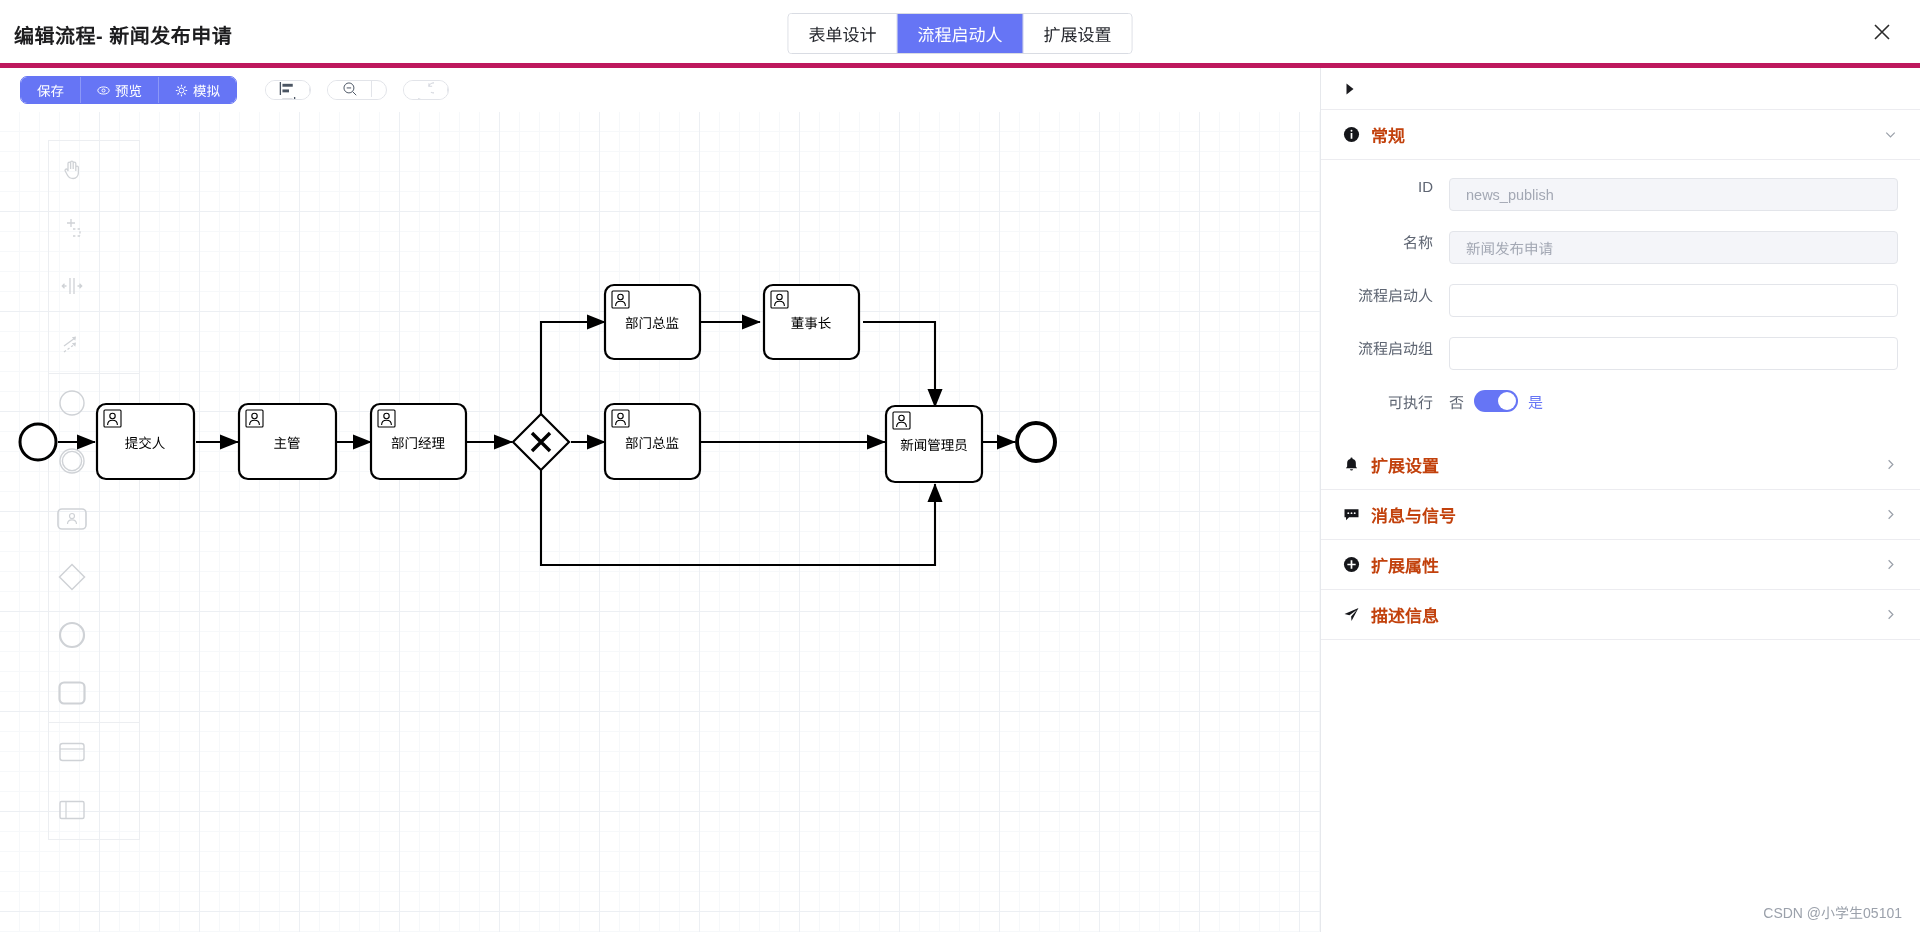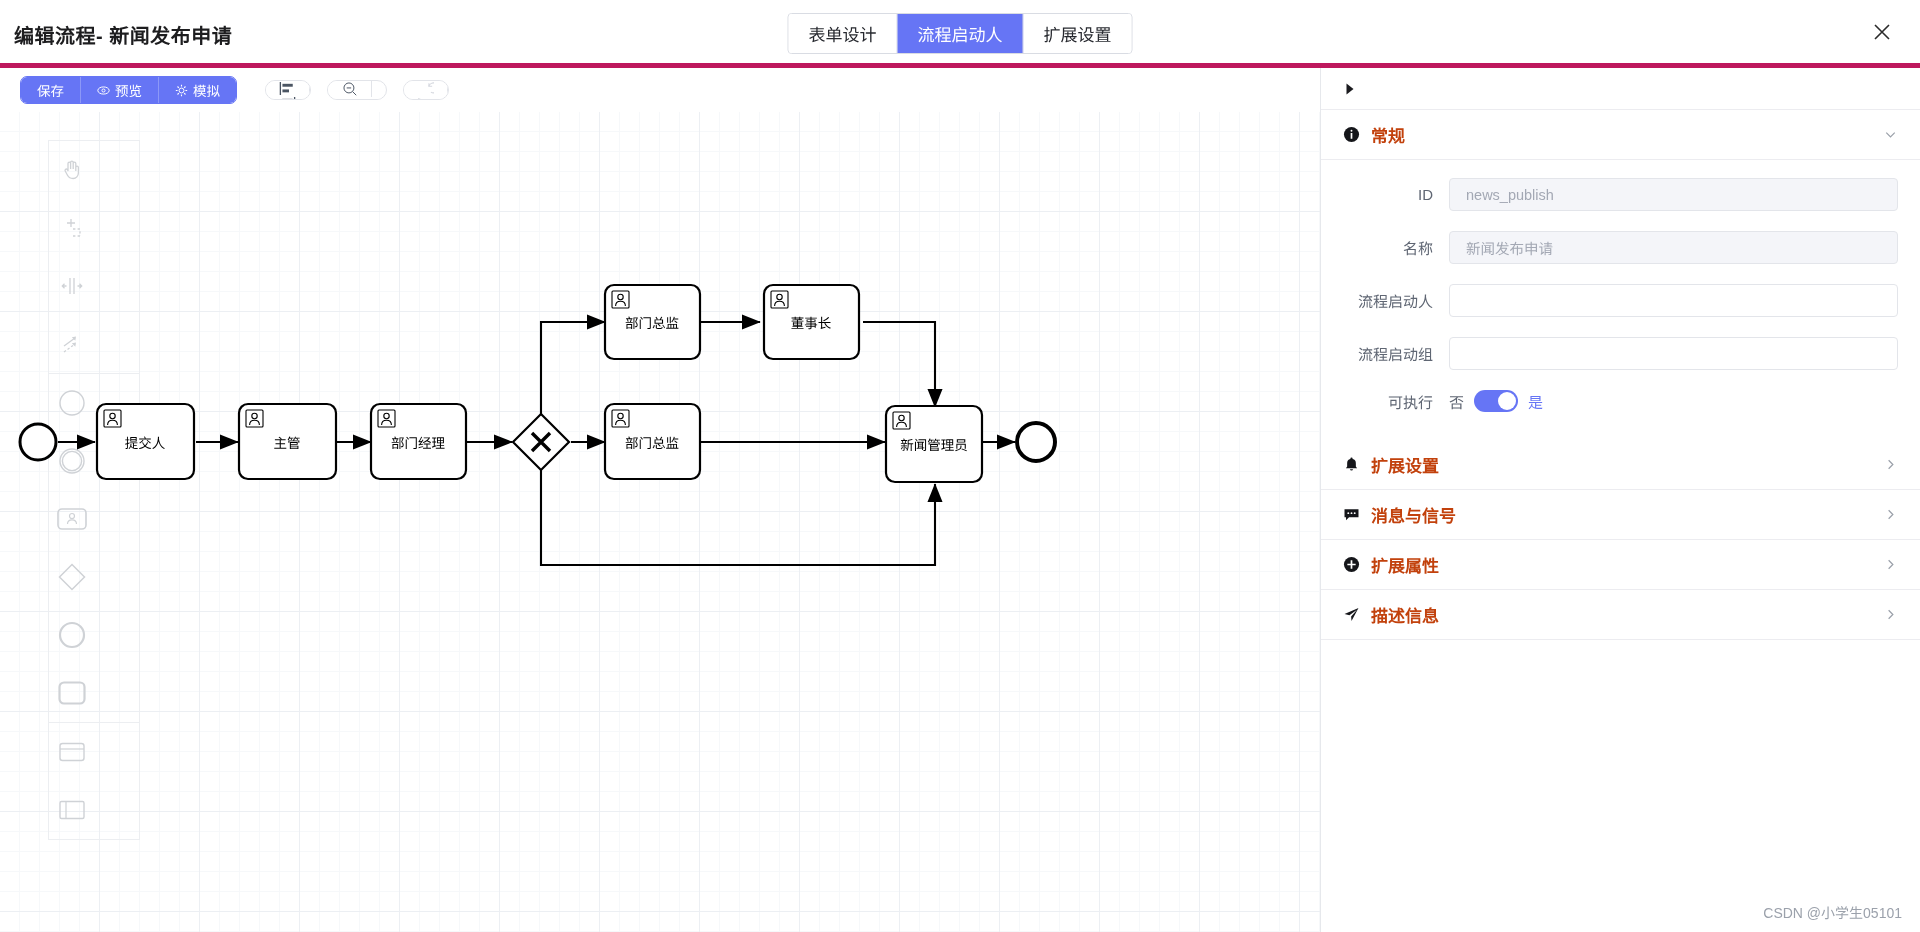--- a/index.html
+++ b/index.html
@@ -121,21 +121,21 @@
     height: 50px; display: flex; align-items: center; padding: 0 22px;
     border-bottom: 1px solid #ececf0; cursor: pointer; gap: 11px;
   }
   .section-head .sh-icon { display: flex; align-items: center; color: #15161a; }
   .section-head .sh-title {
     font-size: 17px; font-weight: bold; color: #c2410c; flex: 1;
   }
   .section-head .sh-chev { color: #9aa0a9; display: flex; }
   .section-body { padding: 18px 22px 6px 22px; }
   .field-row {
-    display: flex; align-items: center; margin-bottom: 20px;
+    display: flex; margin-bottom: 20px;
   }
   .field-label {
     width: 90px; text-align: right; margin-right: 16px;
     font-size: 15px; color: #5f6673; white-space: nowrap;
   }
   .field-input {
     flex: 1; height: 33px; border: 1px solid #e3e5ea; border-radius: 4px;
     background: #ffffff; padding: 0 16px; font-size: 14.5px; color: #9aa0ab;
     font-family: "Liberation Sans", sans-serif; outline: none;
   }

